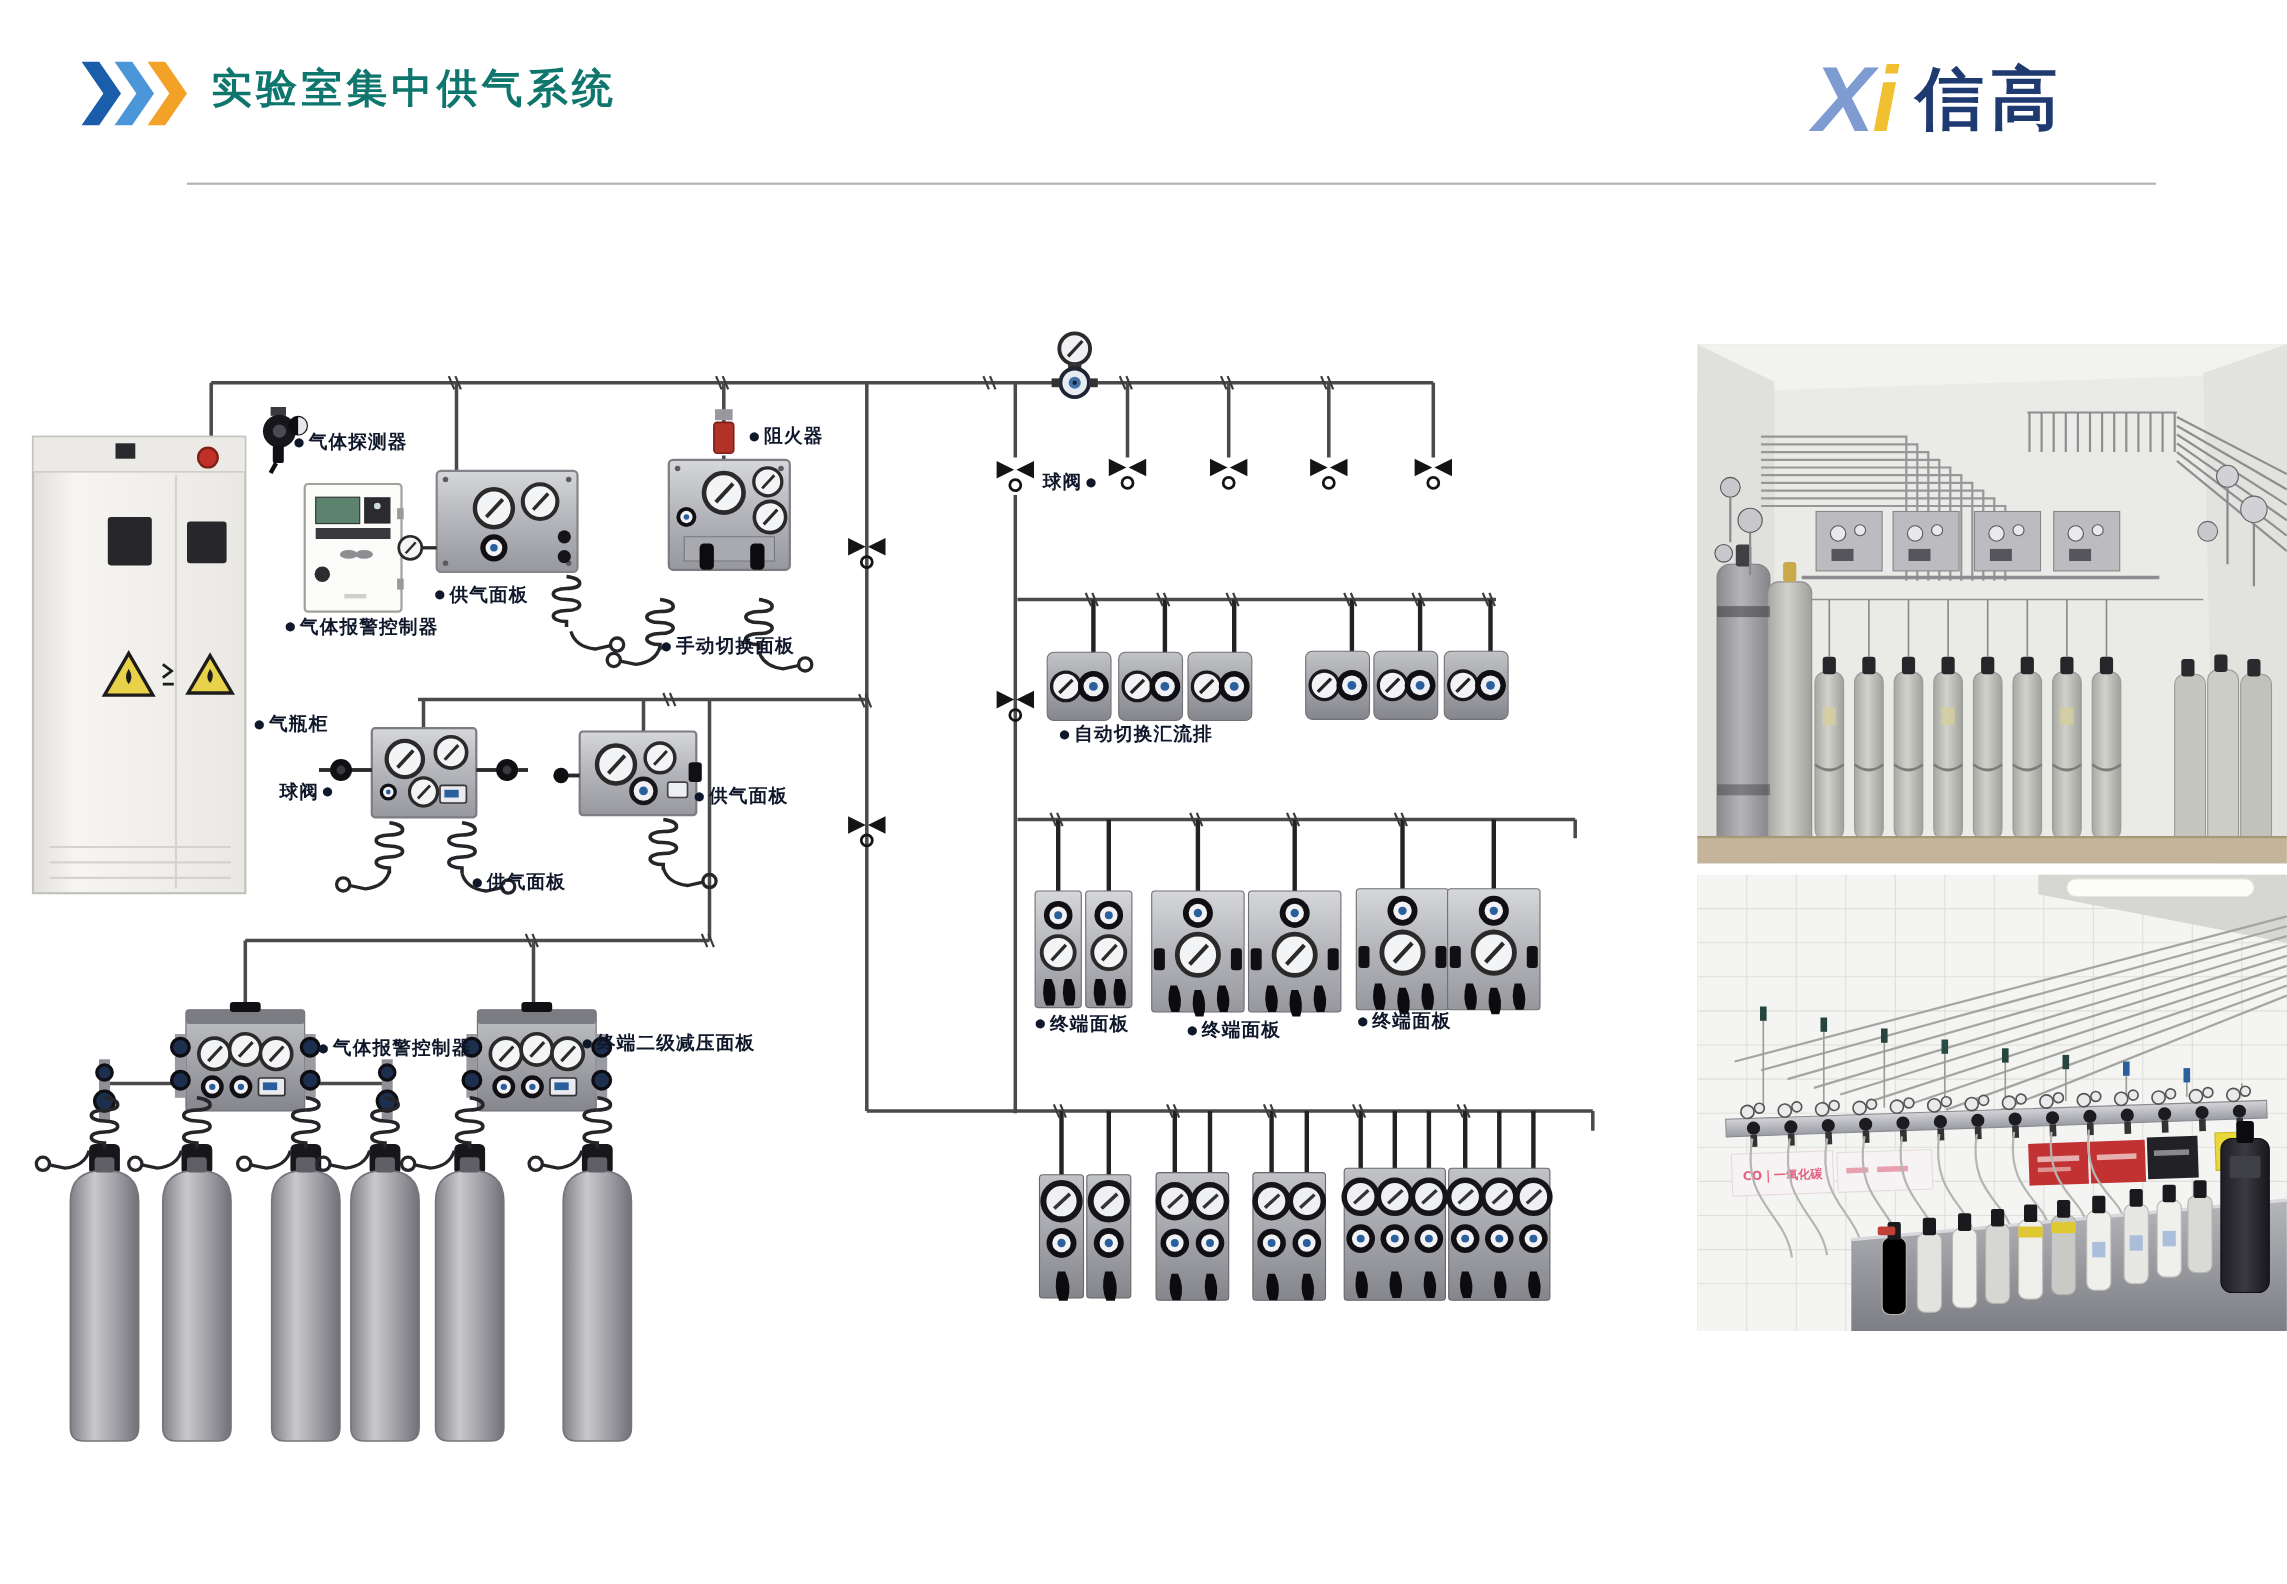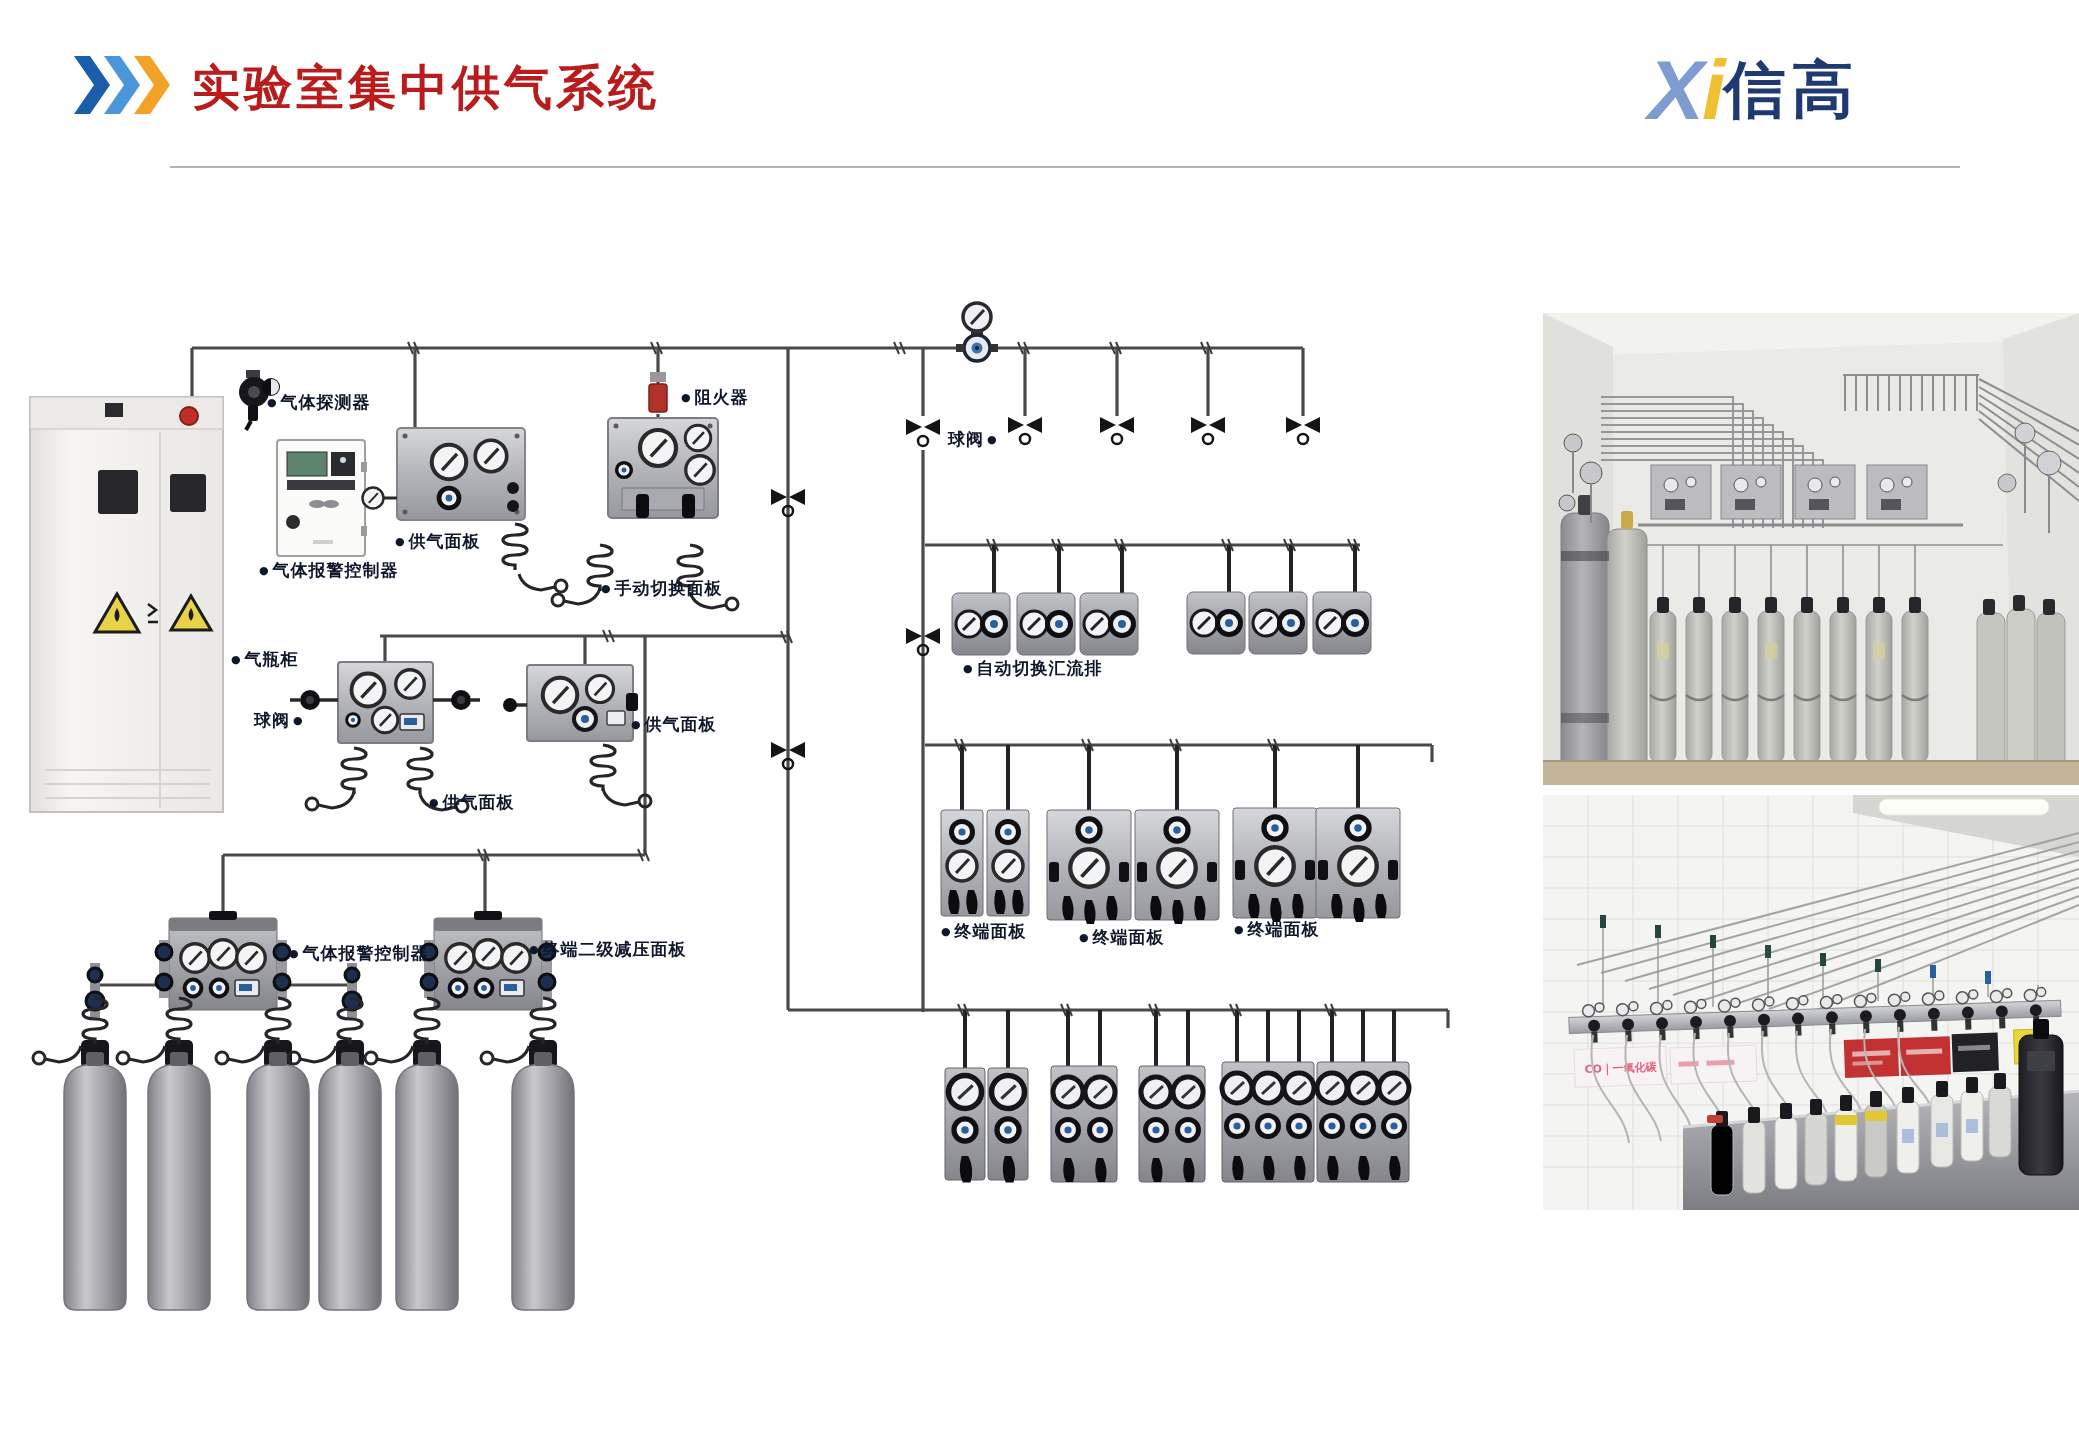--- a/index.html
+++ b/index.html
@@ -1,27 +1,27 @@
 <!DOCTYPE html>
 <html><head>
 <meta charset="utf-8">
 <style>
   html,body{margin:0;padding:0;background:#fff;}
   .slide{position:relative;width:2079px;height:1440px;overflow:hidden;background:#ffffff;
          font-family:"DejaVu Sans",sans-serif;}
   
   .chevrons{position:absolute;left:74px;top:56px;width:110px;height:58px;}
-  .page-title{position:absolute;left:192px;top:56px;font-size:48px;font-weight:600;
-              color:#b91c1c;letter-spacing:4px;}
+  .page-title{position:absolute;left:192px;top:56px;font-size:37px;font-weight:600;
+              color:#0f766e;letter-spacing:4px;}
   .divider{position:absolute;left:170px;top:166px;width:1790px;height:2px;background:#b3b3b3;}
   .logo{position:absolute;left:1648px;top:48px;display:flex;align-items:center;}
   .logo .lat{font-style:italic;font-weight:800;font-size:84px;line-height:1;
              font-family:"Liberation Sans",sans-serif;letter-spacing:-2px;}
   .logo .c-b{color:#7f9cd2;} .logo .c-y{color:#f0c030;}
-  .logo .cn{font-weight:700;font-size:62px;line-height:1;color:#1e3a70;letter-spacing:6px;}
+  .logo .cn{font-weight:700;font-size:62px;line-height:1;color:#1e3a70;margin-left:18px;letter-spacing:6px;}
   
   .lbl{position:absolute;font-weight:700;font-size:17px;line-height:1.2;color:#0f172a;
        letter-spacing:1px;white-space:nowrap;}
   .lbl .b{font-size:11px;vertical-align:2px;margin:0 3px;}
   
   .diagram{position:absolute;left:0;top:0;width:2079px;height:1440px;}
   .photo{position:absolute;box-shadow:0 0 0 1px #ddd inset;}
   .photo svg{display:block;width:100%;height:100%;}
   #photoTop{left:1543px;top:313px;width:536px;height:472px;}
   #photoBottom{left:1543px;top:795px;width:536px;height:415px;}

